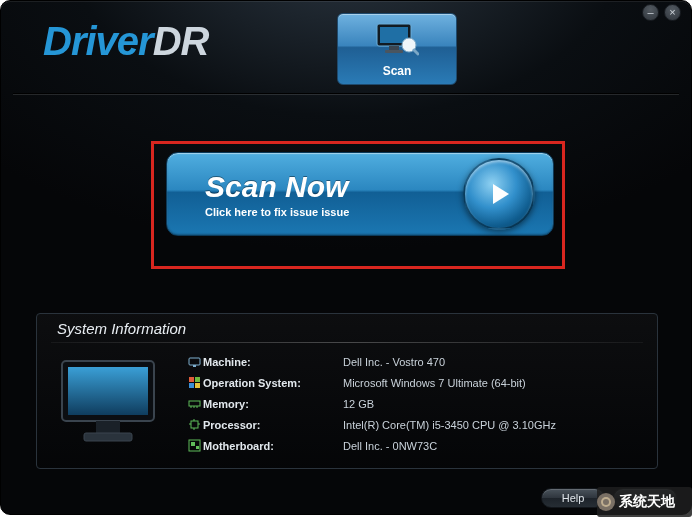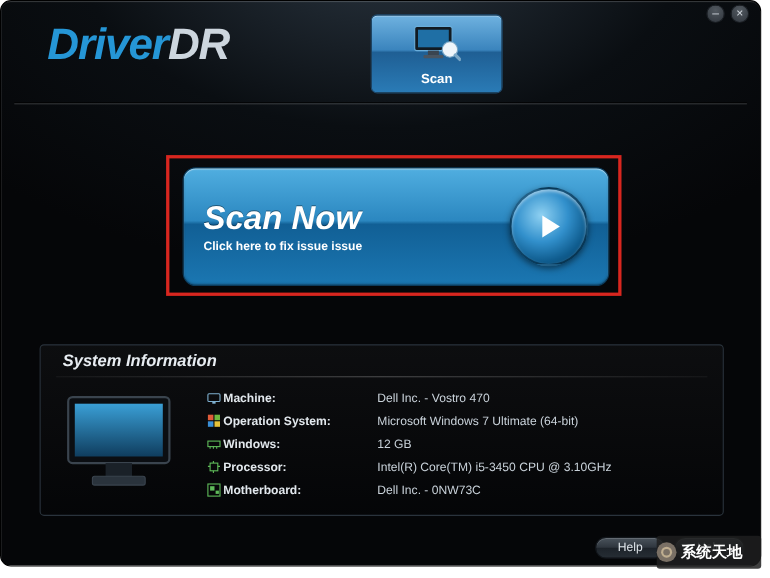--- a/index.html
+++ b/index.html
@@ -74,28 +74,28 @@
 
 .scan-area {
   position: absolute;
   top: 140px; left: 150px;
   width: 414px; height: 128px;
   border: 3px solid #d8261f;
 }
 .scan-btn {
   position: absolute;
   top: 8px; left: 12px;
-  width: 388px; height: 108px;
+  width: 388px; height: 84px;
   border-radius: 12px;
   background: linear-gradient(to bottom, #50aee0 0%, #2b87c0 45%, #115f95 48%, #1b77b2 100%);
   border: 1px solid #0b3a5a;
   box-shadow: inset 0 1px 1px rgba(255,255,255,0.5), inset 0 -1px 2px rgba(0,0,0,0.3);
   cursor: pointer;
   display: flex; align-items: center;
-  padding-left: 18px;
+  padding-left: 38px;
 }
 .scan-text-wrap { color: #fff; }
 .scan-title { font-size: 30px; font-weight: bold; font-style: italic; text-shadow: 0 -1px 0 rgba(0,0,0,0.4); }
 .scan-sub { font-size: 11px; font-weight: bold; margin-top: 2px; }
 .scan-play {
   position: absolute; right: 18px; top: 50%; transform: translateY(-50%);
   width: 72px; height: 72px; border-radius: 50%;
   background: radial-gradient(circle at 40% 35%, #8fd1f2 0%, #3290cc 40%, #0f5c8e 70%, #083a5a 100%);
   border: 2px solid rgba(0,0,0,0.35);
   box-shadow: 0 2px 6px rgba(0,0,0,0.5), inset 0 2px 3px rgba(255,255,255,0.5);
@@ -104,21 +104,21 @@
 
 .sys-panel {
   position: absolute;
   top: 312px; left: 35px;
   width: 622px; height: 156px;
   border: 1px solid #2a333c;
   border-radius: 4px;
   background: linear-gradient(to bottom, rgba(255,255,255,0.03), rgba(0,0,0,0.1));
 }
 .sys-header {
-  color: #e8edf2; font-weight: bold; font-style: italic;
+  color: #e8edf2; font-weight: normal; font-style: italic;
   font-size: 15px;
   padding: 6px 0 6px 20px;
   position: relative;
 }
 .sys-header::after {
   content: "";
   position: absolute; left: 14px; right: 14px; bottom: 0;
   height: 1px; background: linear-gradient(to right, rgba(255,255,255,0.05), rgba(255,255,255,0.25), rgba(255,255,255,0.05));
 }
 .sys-body { display: flex; padding: 8px 14px 0 14px; gap: 14px; }
@@ -245,21 +245,21 @@
         </div>
         <div class="sys-row">
           <span class="sys-ic">
               <svg width="13" height="13">
                 <rect x="1" y="4" width="11" height="5" fill="none" stroke="#5fbb5a"></rect>
                 <line x1="3" y1="9" x2="3" y2="11" stroke="#5fbb5a"></line>
                 <line x1="6" y1="9" x2="6" y2="11" stroke="#5fbb5a"></line>
                 <line x1="9" y1="9" x2="9" y2="11" stroke="#5fbb5a"></line>
               </svg>
             </span>
-          <span class="sys-k">Windows:</span>
+          <span class="sys-k">Memory:</span>
           <span class="sys-v">12 GB</span>
         </div>
         <div class="sys-row">
           <span class="sys-ic">
               <svg width="13" height="13">
                 <rect x="3" y="3" width="7" height="7" fill="none" stroke="#5fbb5a"></rect>
                 <line x1="6" y1="1" x2="6" y2="3" stroke="#5fbb5a"></line>
                 <line x1="6" y1="10" x2="6" y2="12" stroke="#5fbb5a"></line>
                 <line x1="1" y1="6" x2="3" y2="6" stroke="#5fbb5a"></line>
                 <line x1="10" y1="6" x2="12" y2="6" stroke="#5fbb5a"></line>

